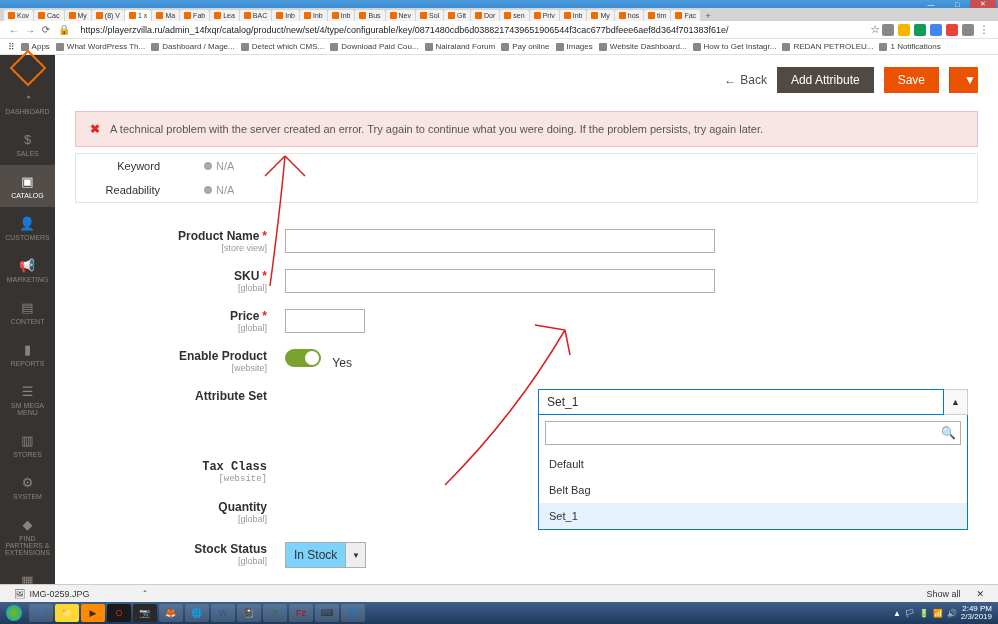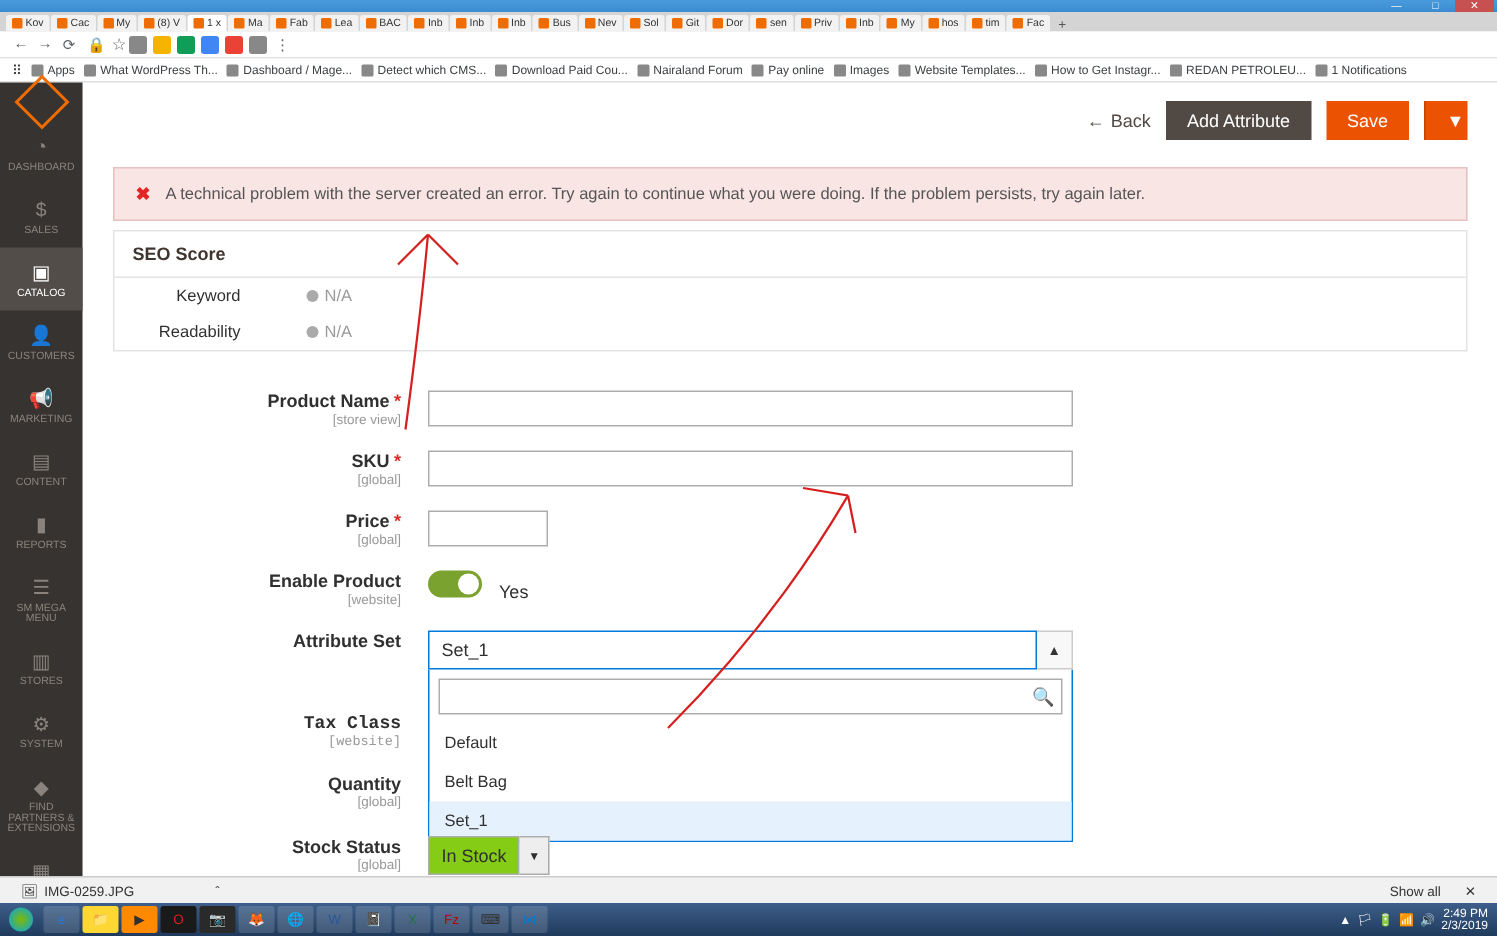--- a/index.html
+++ b/index.html
@@ -83,21 +83,21 @@
     .select-display { flex: 1; border: 1px solid #007bdb; padding: 5px 8px; font-size: 12px; background: #fff; }
     .select-arrow { width: 24px; border: 1px solid #ccc; border-left: none; background: #f8f8f8; display: flex; align-items: center; justify-content: center; cursor: pointer; font-size: 9px; color: #333; }
     .dropdown-panel { width: 430px; border: 1px solid #007bdb; border-top: none; background: #fff; margin-top: 0; }
     .dropdown-search { padding: 6px; }
     .dropdown-search-inner { border: 1px solid #adadad; padding: 4px; display: flex; align-items: center; }
     .dropdown-search input { flex: 1; border: none; outline: none; font-size: 12px; }
     .dropdown-option { padding: 7px 10px; font-size: 11px; color: #303030; cursor: pointer; }
     .dropdown-option.selected { background: #e5f2fd; }
     
     .mini-select { display: inline-flex; }
-    .mini-select-display { border: 1px solid #adadad; padding: 5px 8px; font-size: 12px; min-width: 60px; background: #84cc16; }
+    .mini-select-display { border: 1px solid #adadad; padding: 5px 8px; font-size: 12px; min-width: 60px; background: #7dd3fc; }
     .mini-select-arrow { width: 20px; border: 1px solid #adadad; border-left: none; background: #eee; display: flex; align-items: center; justify-content: center; font-size: 8px; cursor: pointer; }
     
     
     .download-bar { position: absolute; bottom: 22px; left: 0; right: 0; height: 18px; background: #f1f1f1; border-top: 1px solid #ccc; display: flex; align-items: center; padding: 0 8px; font-size: 9px; color: #333; }
     .download-item { display: flex; align-items: center; gap: 4px; padding: 2px 6px; }
     .show-all { margin-left: auto; padding: 2px 6px; cursor: pointer; }
     .close-dl { padding: 2px 6px; cursor: pointer; margin-left: 4px; }
     
     
     .taskbar { position: absolute; bottom: 0; left: 0; right: 0; height: 22px; background: linear-gradient(to bottom, #3e5f8a, #1f3a5c); display: flex; align-items: center; }
@@ -219,20 +219,21 @@
       <span>Fac</span>
     </div>
     <div class="new-tab">+</div>
   </div>
 
 <div class="url-bar">
   <div class="nav-btn">←</div>
   <div class="nav-btn">→</div>
   <div class="nav-btn">⟳</div>
   <span style="color:#0b8043;font-size:10px;margin:0 4px;">🔒</span>
+  <input class="url-input" value="https://playerzvilla.ru/admin_14fxqr/catalog/product/new/set/4/type/configurable/key/0871480cdb6d0388217439651906544f3cac677bdfeee6aef8d364f701383f61e/" style="">
   <span style="color:#5f6368;font-size:11px;">☆</span>
   <div class="ext-icon"></div>
   <div class="ext-icon" style="background:#f4b400;"></div>
   <div class="ext-icon" style="background:#0f9d58;"></div>
   <div class="ext-icon" style="background:#4285f4;"></div>
   <div class="ext-icon" style="background:#ea4335;"></div>
   <div class="ext-icon"></div>
   <div class="nav-btn">⋮</div>
 </div>
 
@@ -267,21 +268,21 @@
     <div class="bm-item">
       <span class="bm-icon"></span>
       <span>Pay online</span>
     </div>
     <div class="bm-item">
       <span class="bm-icon"></span>
       <span>Images</span>
     </div>
     <div class="bm-item">
       <span class="bm-icon"></span>
-      <span>Website Templates...</span>
+      <span>Website Dashboard...</span>
     </div>
     <div class="bm-item">
       <span class="bm-icon"></span>
       <span>How to Get Instagr...</span>
     </div>
     <div class="bm-item">
       <span class="bm-icon"></span>
       <span>REDAN PETROLEU...</span>
     </div>
     <div class="bm-item">
@@ -355,21 +356,20 @@
       <button class="btn btn-save">Save</button>
       <button class="btn btn-save-dd">▼</button>
     </div>
 
     <div class="error-msg">
       <span class="error-icon">✖</span>
       <span>A technical problem with the server created an error. Try again to continue what you were doing. If the problem persists, try again later.</span>
     </div>
 
     <div class="seo-panel">
-      <div class="seo-header">SEO Score</div>
       <div id="seo-rows">
           <div class="seo-row">
             <div class="seo-label">Keyword</div>
             <div class="seo-value"><span class="seo-dot"></span>N/A</div>
           </div>
           <div class="seo-row">
             <div class="seo-label">Readability</div>
             <div class="seo-value"><span class="seo-dot"></span>N/A</div>
           </div>
         </div>
@@ -393,21 +393,21 @@
       </div>
 
       <div class="form-row">
         <div class="form-label"><span>Enable Product</span><span class="scope">[website]</span></div>
         <div class="form-control">
           <span class="toggle"><span class="toggle-knob"></span></span>
           <span class="toggle-label">Yes</span>
         </div>
       </div>
 
-      <div class="form-row" style="margin-bottom:0;">
+      <div class="form-row" style="margin-bottom:16px;justify-content:space-between;">
         <div class="form-label"><span>Attribute Set</span></div>
         <div>
           <div class="select-wrap">
             <div class="select-display">Set_1</div>
             <div class="select-arrow">▲</div>
           </div>
           <div class="dropdown-panel">
             <div class="dropdown-search">
               <div class="dropdown-search-inner">
                 <input type="text" style="">

